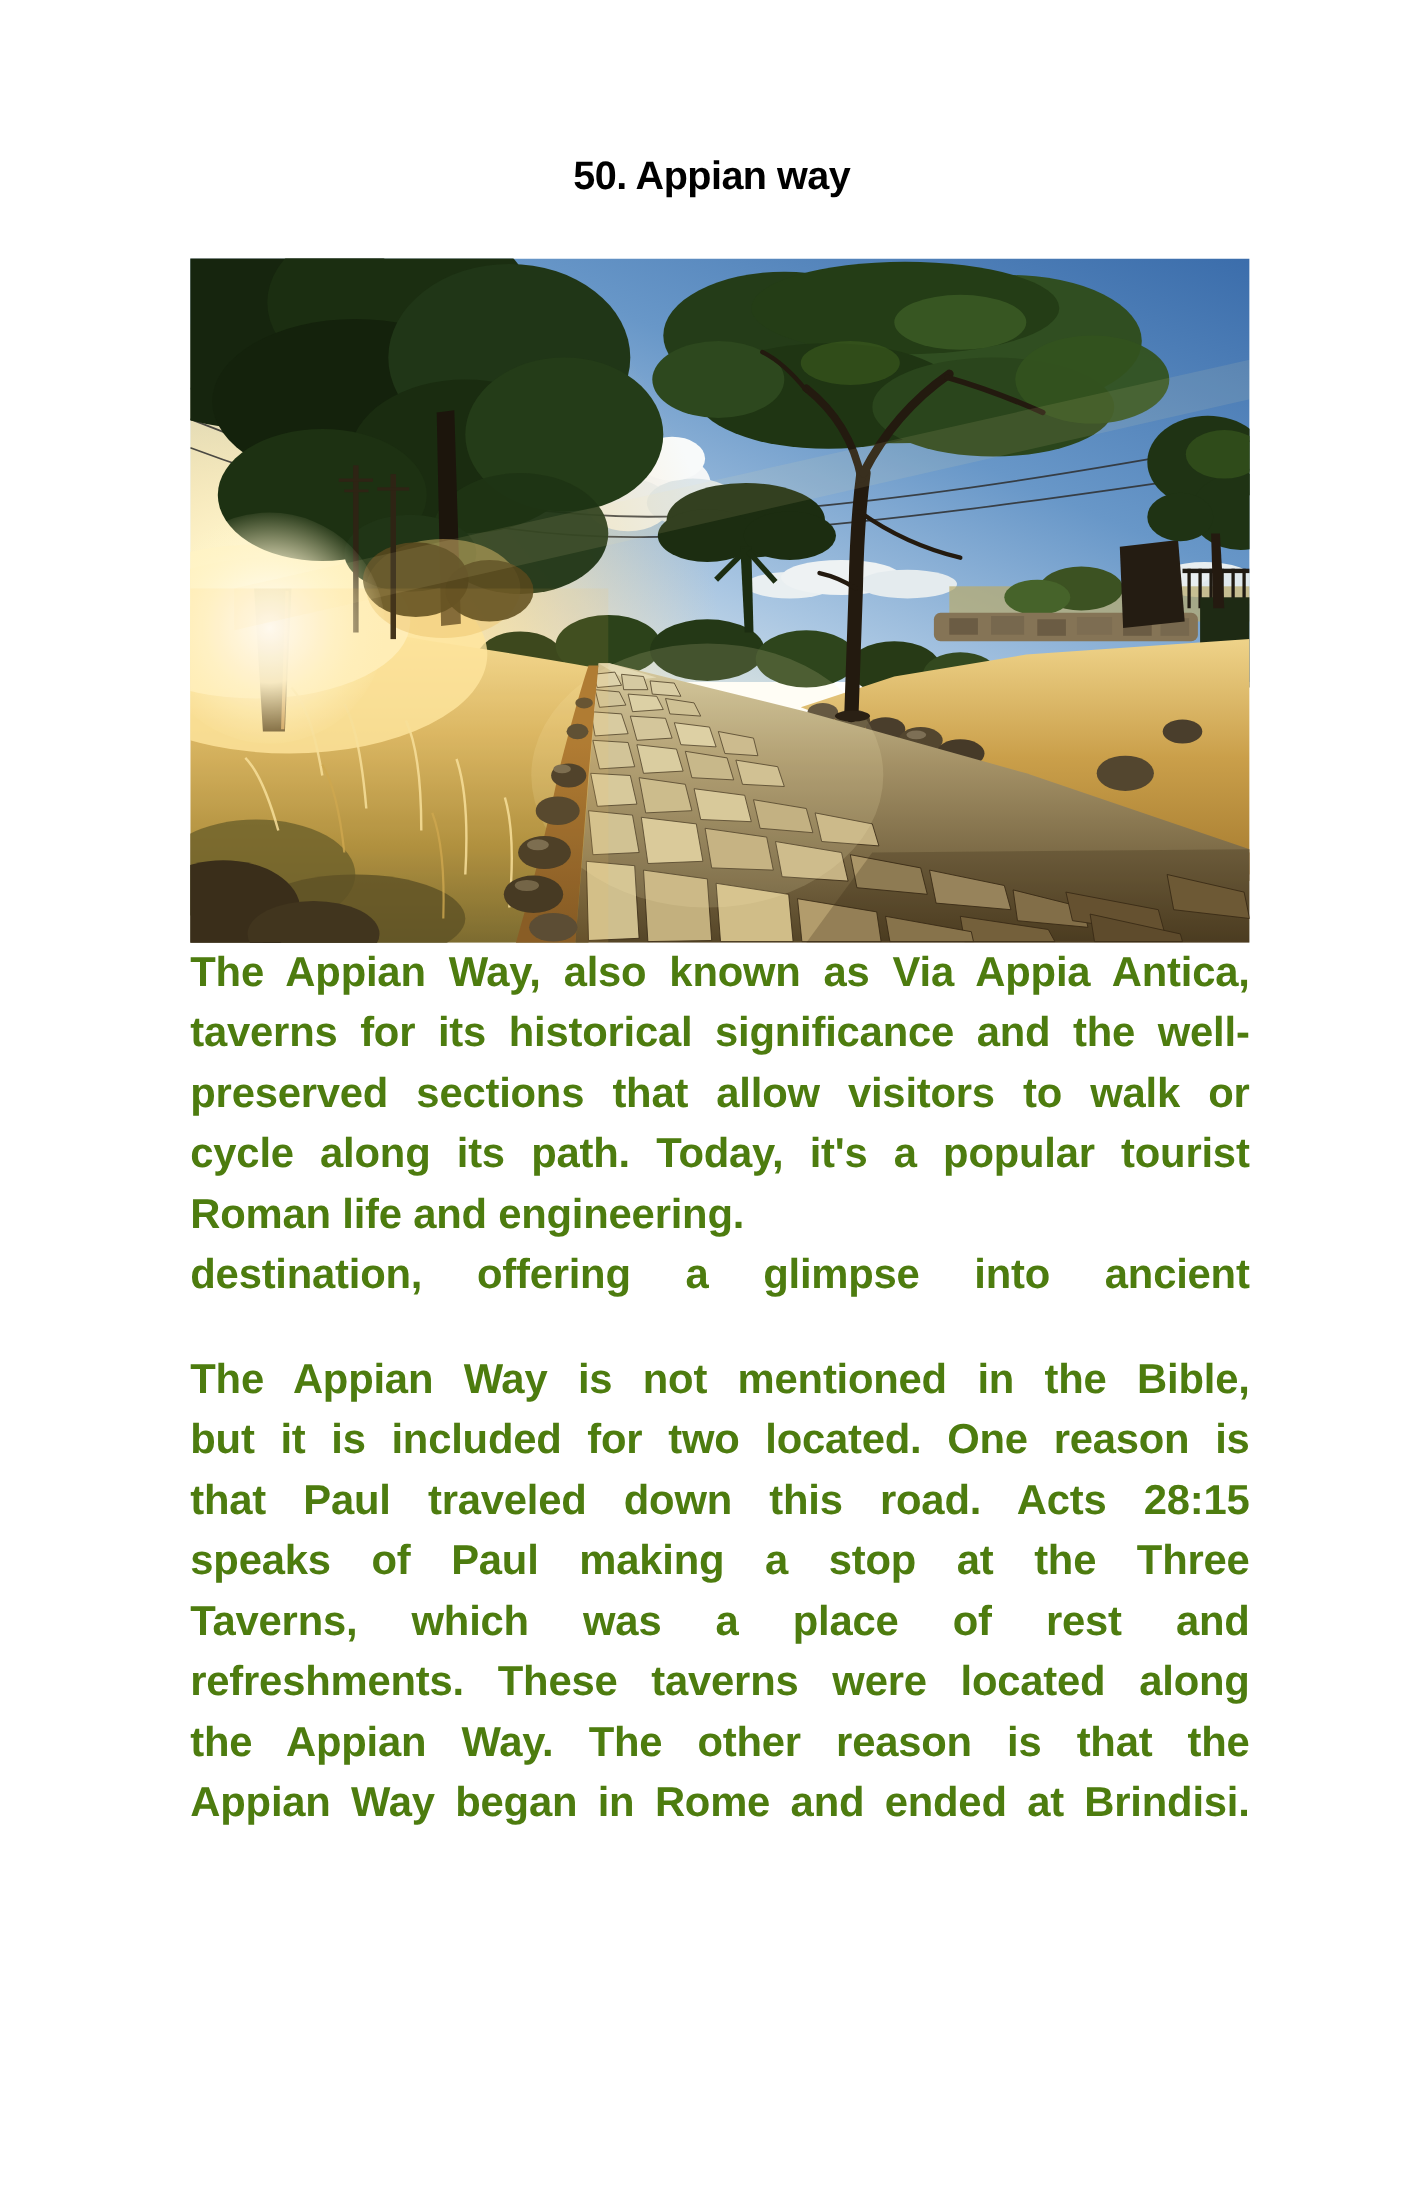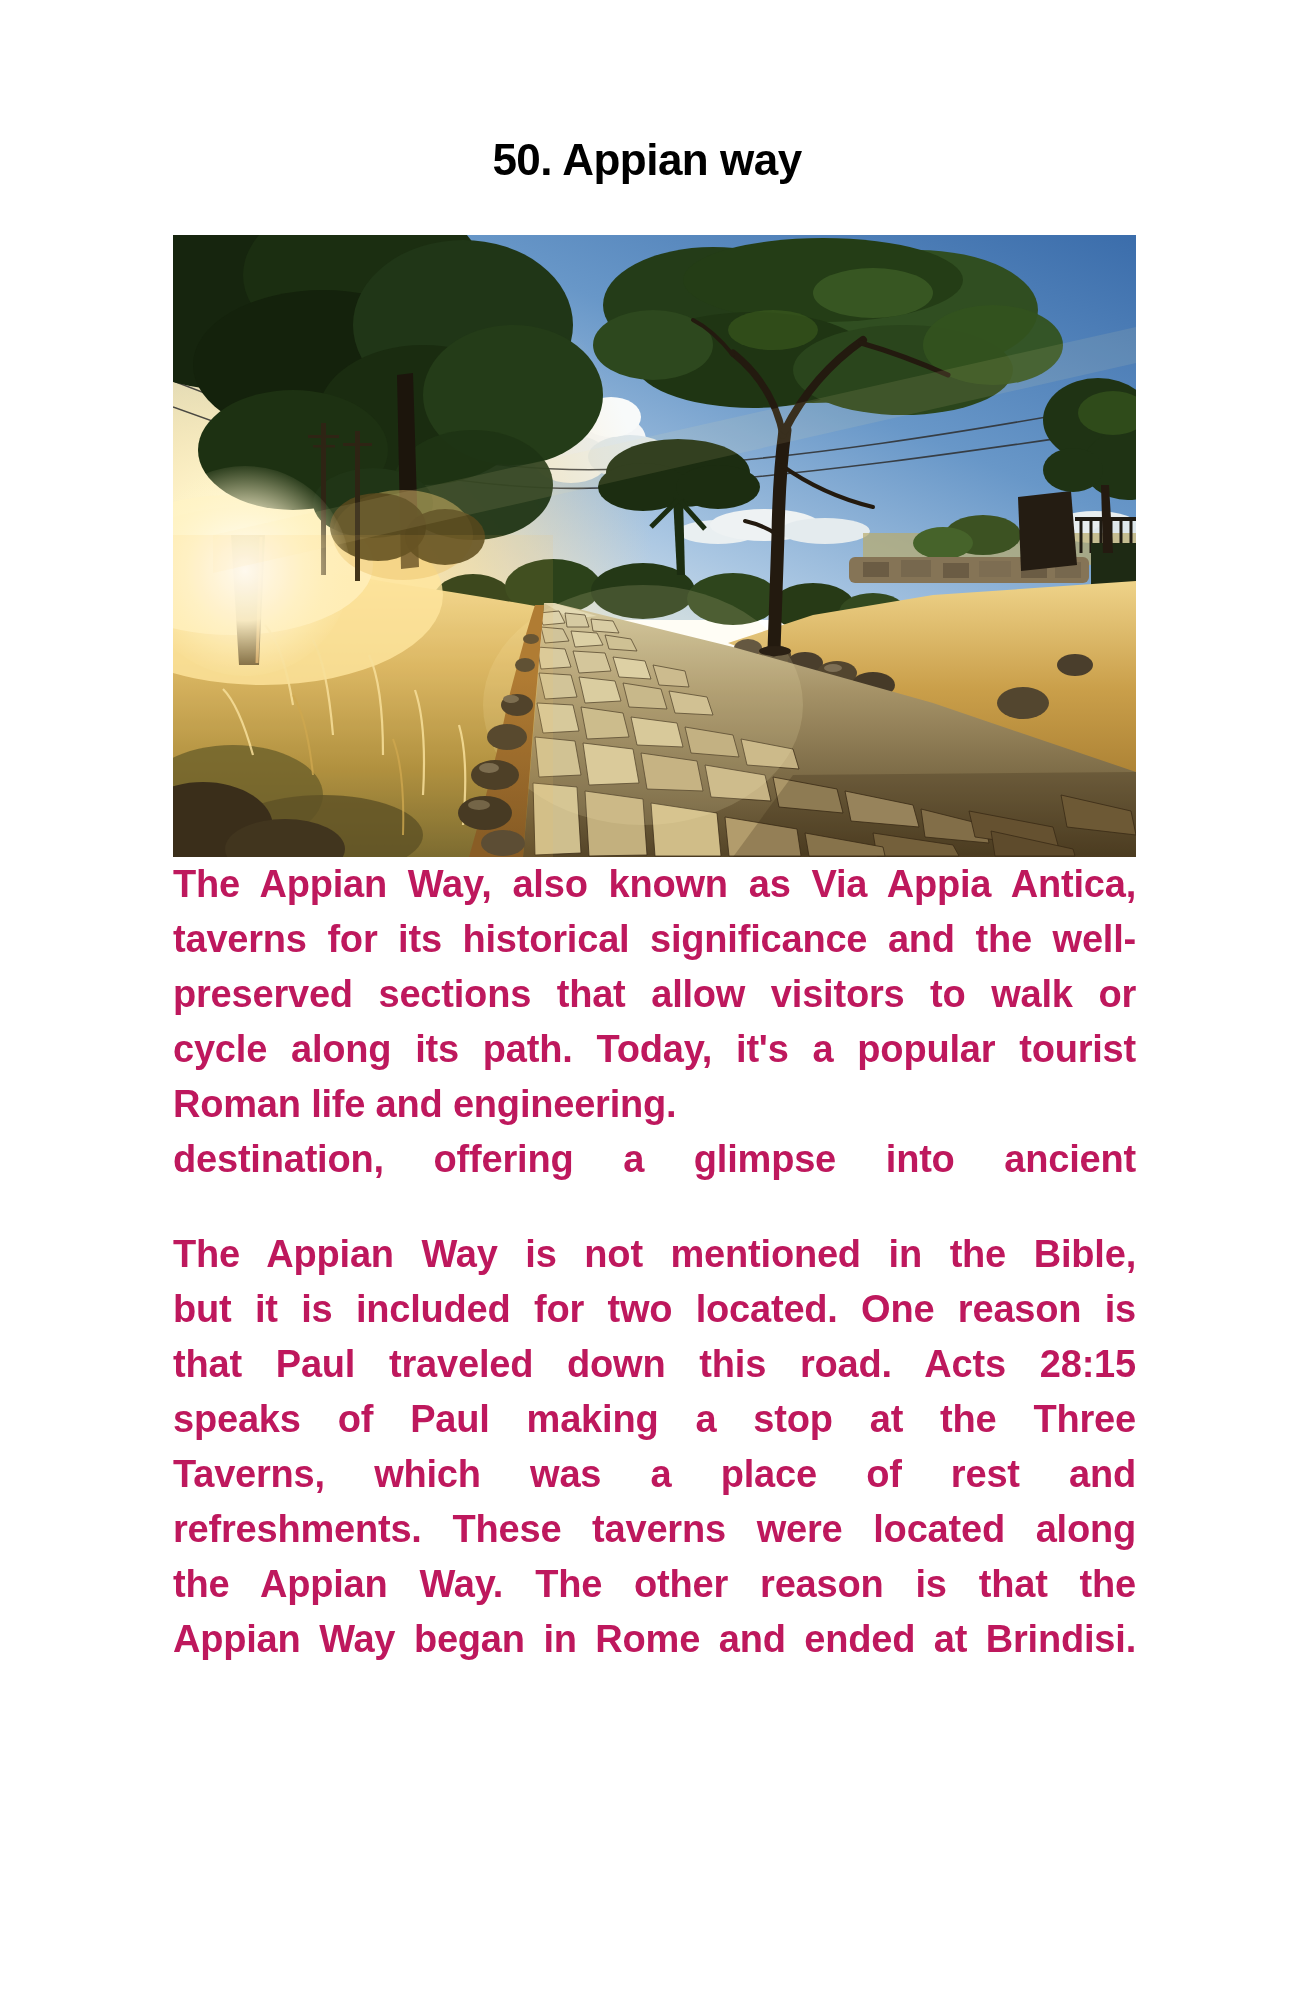--- a/index.html
+++ b/index.html
@@ -2,31 +2,31 @@
 <html><head>
 <meta charset="utf-8">
 <style>
   html,body{margin:0;padding:0;}
   body{
     width:1294px;height:2000px;background:#ffffff;position:relative;
     font-family:"Liberation Sans", sans-serif;color:#000;overflow:hidden;
   }
   .page-title{
     position:absolute;top:140px;left:0;width:1294px;
-    text-align:center;font-size:44px;font-weight:700;line-height:40px;
+    text-align:center;font-size:36px;font-weight:700;line-height:40px;
     letter-spacing:-0.5px;color:#000;
   }
   .photo-frame{
     position:absolute;left:173px;top:235px;width:963px;height:622px;
   }
   .photo-frame svg{display:block;width:963px;height:622px;}
   .body-text{
     position:absolute;left:173px;top:857px;width:963px;
     font-size:38px;font-weight:700;line-height:55px;letter-spacing:-0.2px;
-    color:#be185d;
+    color:#4d7c0f;
   }
   .para{margin:0;}
   .para + .para{margin-top:40px;}
   .ln{
     text-align:justify;
     text-align-last:justify;
     white-space:normal;
   }
   .ln.last-left{text-align-last:left;}
 </style>

